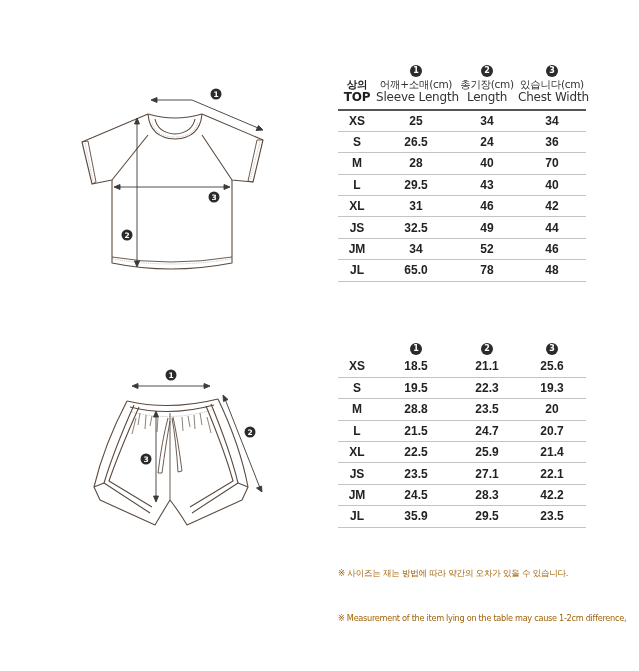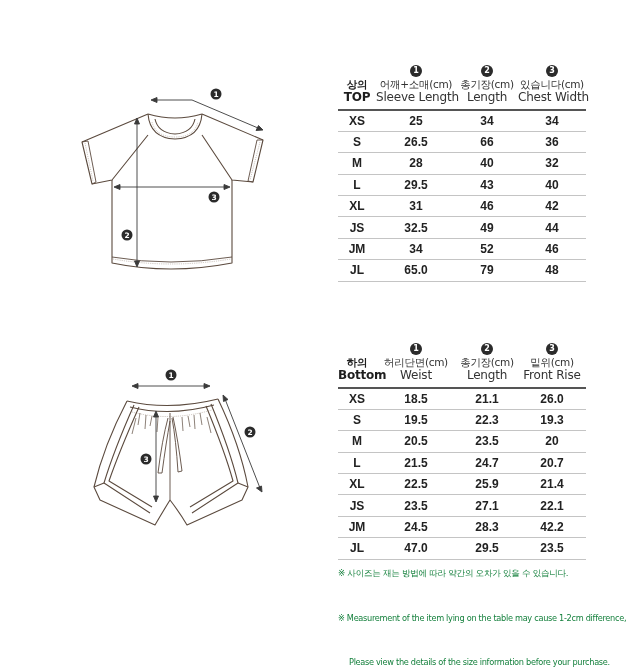--- a/index.html
+++ b/index.html
@@ -29,21 +29,21 @@
 
   .size-table td {
     height: 21.4px; text-align: center; font-size: 12px; font-weight: bold;
     color: #222; border-bottom: 1.5px solid #c4c4c4; padding: 0;
     font-family: "Liberation Sans", "DejaVu Sans", sans-serif;
   }
 
   #top-table { top: 56px; }
   #bottom-table { top: 334px; }
 
-  .notes { position: absolute; left: 338px; top: 567px; width: 300px; color: #15803d; }
+  .notes { position: absolute; left: 338px; top: 567px; width: 300px; color: #a16207; }
   .notes .kr { font-size: 8.6px; line-height: 13px; white-space: nowrap; letter-spacing: -0.3px; }
   .notes .en { margin-top: 9px; font-size: 8.2px; line-height: 11px; letter-spacing: -0.3px; }
   .notes .en .l { display: block; padding-left: 11px; white-space: nowrap; margin-top: 33px; }
   .notes .en .l.first { padding-left: 0; }
 </style>
 </head>
 <body>
 
 <div class="illus" style="left:60px; top:80px;">
   <svg width="220" height="200" viewBox="0 0 220 200">
@@ -135,28 +135,28 @@
   <tbody>
     <tr>
         <td>XS</td>
         <td>25</td>
         <td>34</td>
         <td>34</td>
       </tr>
     <tr>
         <td>S</td>
         <td>26.5</td>
-        <td>66</td>
+        <td>24</td>
         <td>36</td>
       </tr>
     <tr>
         <td>M</td>
         <td>28</td>
         <td>40</td>
-        <td>32</td>
+        <td>70</td>
       </tr>
     <tr>
         <td>L</td>
         <td>29.5</td>
         <td>43</td>
         <td>40</td>
       </tr>
     <tr>
         <td>XL</td>
         <td>31</td>
@@ -171,21 +171,21 @@
       </tr>
     <tr>
         <td>JM</td>
         <td>34</td>
         <td>52</td>
         <td>46</td>
       </tr>
     <tr>
         <td>JL</td>
         <td>65.0</td>
-        <td>79</td>
+        <td>78</td>
         <td>48</td>
       </tr>
   </tbody>
 </table>
 
 <div class="illus" style="left:90px; top:355px;">
   <svg width="190" height="185" viewBox="0 0 190 185">
     <g fill="none" stroke="#5b4a3e" stroke-width="1.1" stroke-linejoin="round">
 
       <path d="M37,46 Q80,56 128,44"></path>
@@ -260,55 +260,37 @@
       <col class="c2">
       <col class="c3">
     </colgroup>
   <thead>
     <tr class="num-row">
       <th></th>
       <th><span class="num-badge">1</span></th>
       <th><span class="num-badge">2</span></th>
       <th><span class="num-badge">3</span></th>
     </tr>
-    <tr class="head-row">
-      <th class="cat">
-        <span class="h-ko">하의</span>
-        <span class="h-en">Bottom</span>
-      </th>
-      <th>
-        <span class="h-ko">허리단면(cm)</span>
-        <span class="h-en">Weist</span>
-      </th>
-      <th>
-        <span class="h-ko">총기장(cm)</span>
-        <span class="h-en">Length</span>
-      </th>
-      <th>
-        <span class="h-ko">밑위(cm)</span>
-        <span class="h-en">Front Rise</span>
-      </th>
-    </tr>
   </thead>
   <tbody>
     <tr>
         <td>XS</td>
         <td>18.5</td>
         <td>21.1</td>
-        <td>26.0</td>
+        <td>25.6</td>
       </tr>
     <tr>
         <td>S</td>
         <td>19.5</td>
         <td>22.3</td>
         <td>19.3</td>
       </tr>
     <tr>
         <td>M</td>
-        <td>20.5</td>
+        <td>28.8</td>
         <td>23.5</td>
         <td>20</td>
       </tr>
     <tr>
         <td>L</td>
         <td>21.5</td>
         <td>24.7</td>
         <td>20.7</td>
       </tr>
     <tr>
@@ -324,26 +306,25 @@
         <td>22.1</td>
       </tr>
     <tr>
         <td>JM</td>
         <td>24.5</td>
         <td>28.3</td>
         <td>42.2</td>
       </tr>
     <tr>
         <td>JL</td>
-        <td>47.0</td>
+        <td>35.9</td>
         <td>29.5</td>
         <td>23.5</td>
       </tr>
   </tbody>
 </table>
 
 <div class="notes">
   <div class="kr">※ 사이즈는 재는 방법에 따라 약간의 오차가 있을 수 있습니다.</div>
   <div class="en">
     <span class="l first">※ Measurement of the item lying on the table may cause 1-2cm difference,</span>
-    <span class="l">Please view the details of the size information before your purchase.</span>
   </div>
 </div>
 
 </body></html>

